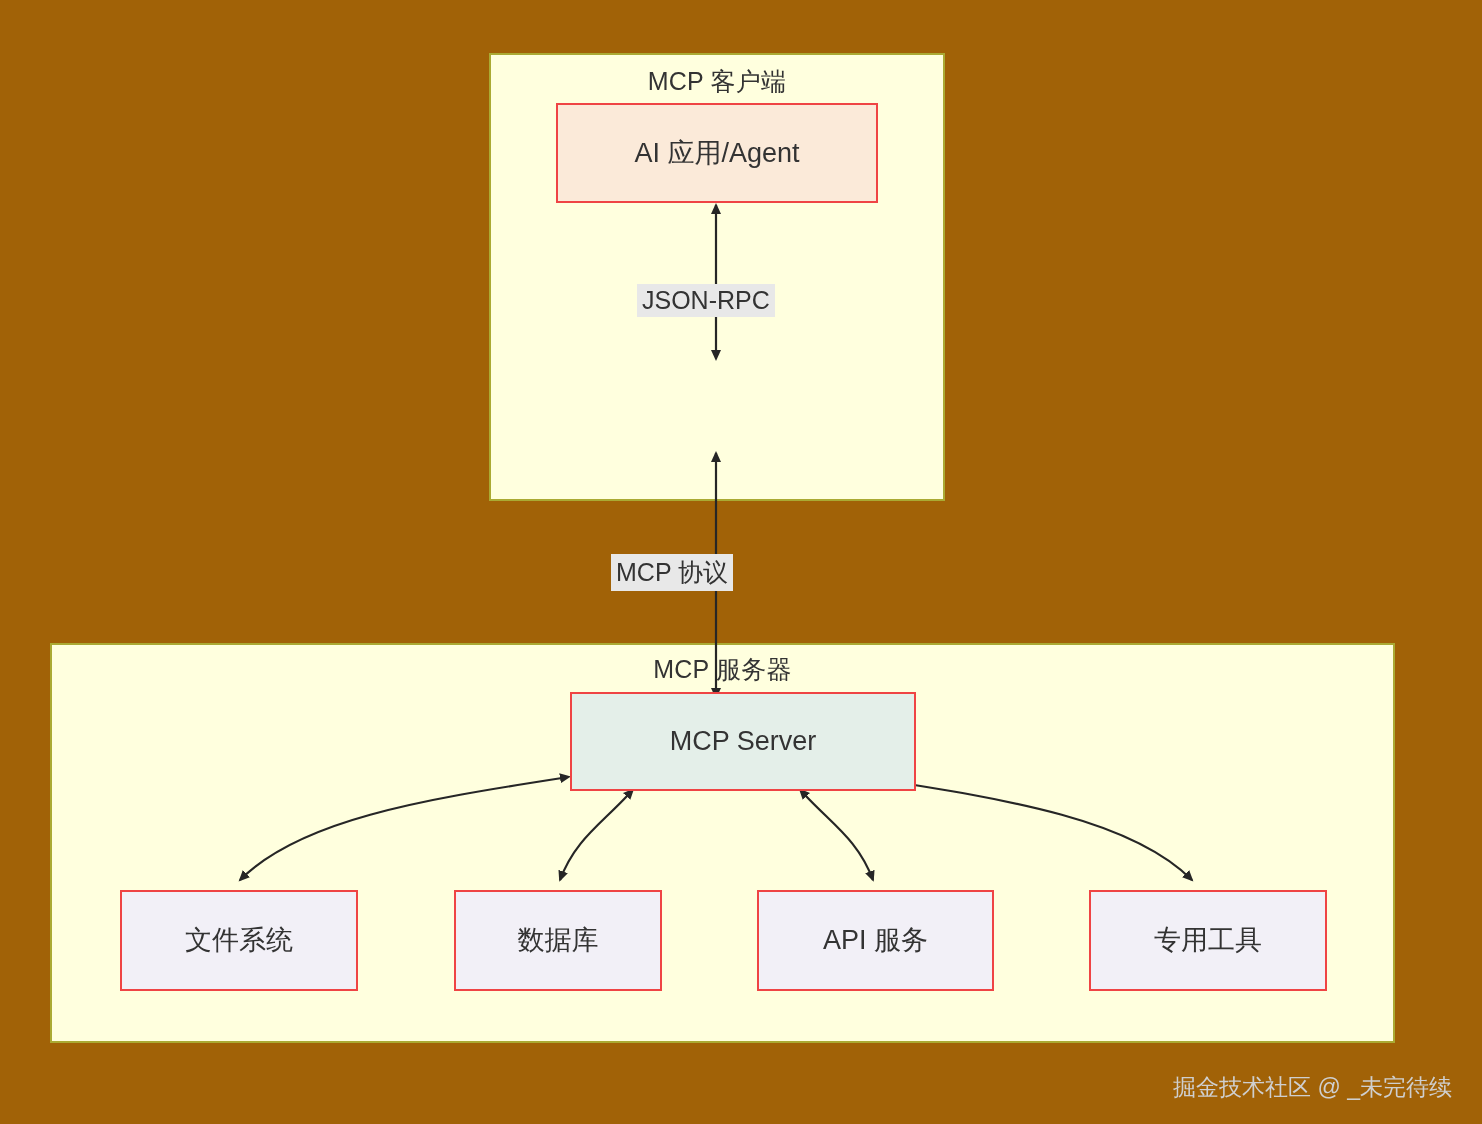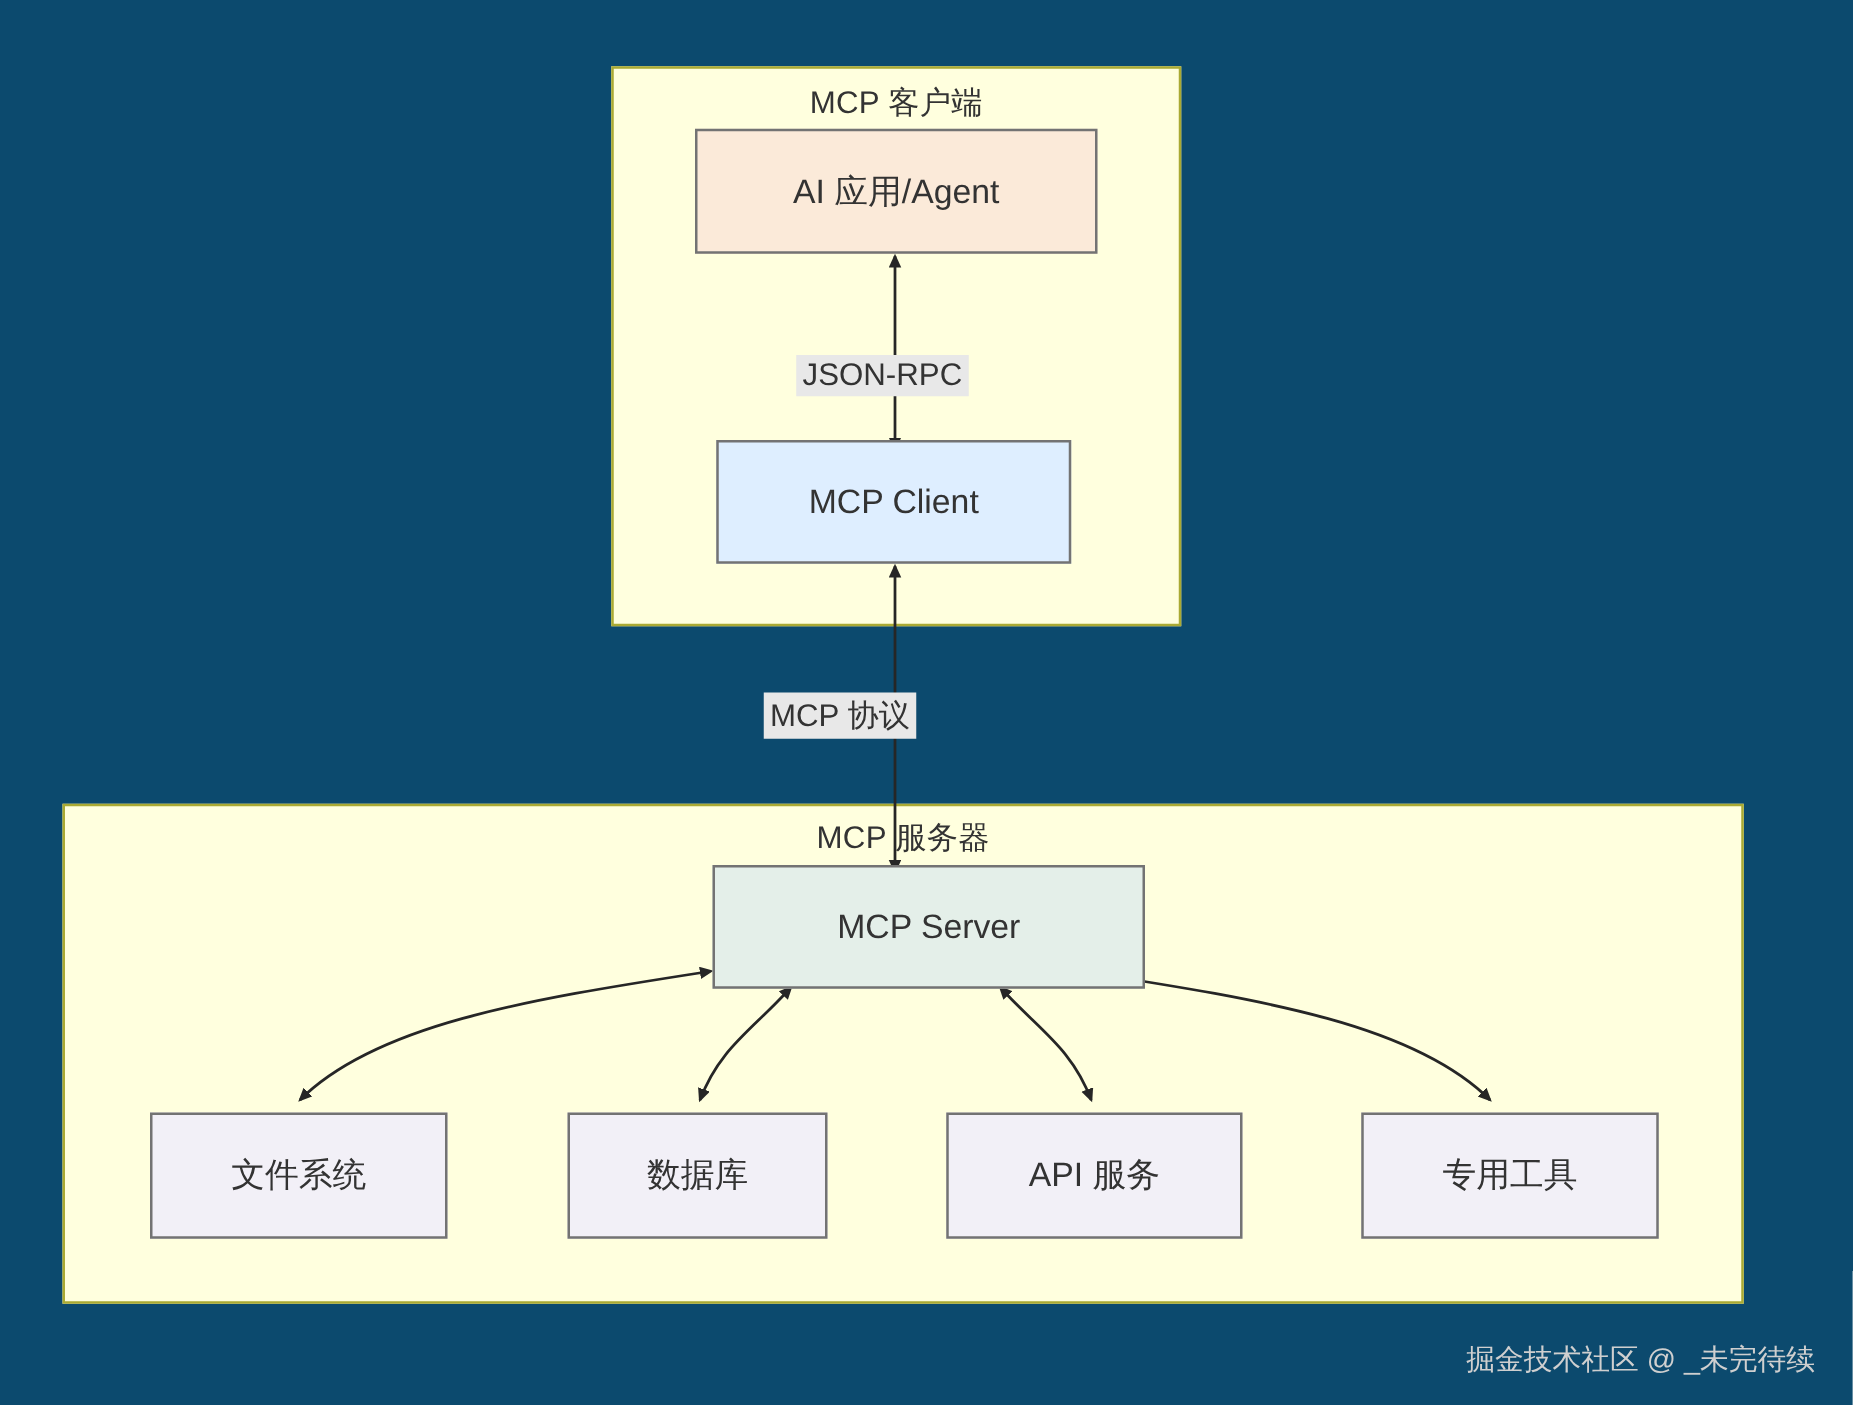--- a/index.html
+++ b/index.html
@@ -10,21 +10,21 @@
   body {
     font-family: "Liberation Sans", "DejaVu Sans", sans-serif;
     width: 1482px;
     height: 1124px;
     overflow: hidden;
   }
   #canvas {
     position: relative;
     width: 1482px;
     height: 1124px;
-    background: #0c4a6e;
+    background: #a16207;
   }
   .svg-layer {
     position: absolute;
     left: 0;
     top: 0;
     width: 1482px;
     height: 1124px;
     pointer-events: none;
   }
   
@@ -56,21 +56,21 @@
     color: #333333;
     letter-spacing: 0.2px;
   }
   #cluster-server .cluster-label {
     top: 8px;
   }
   
   .node {
     position: absolute;
     box-sizing: border-box;
-    border: 2px solid #737373;
+    border: 2px solid #ef4444;
     display: flex;
     align-items: center;
     justify-content: center;
     font-size: 27px;
     color: #333333;
     text-align: center;
     line-height: 1.2;
   }
   #node-ai {
     left: 556px;
@@ -164,21 +164,20 @@
 
     <path d="M 628,795 C 600,825 575,840 560,880" fill="none" stroke="#262626" stroke-width="2.2" marker-end="url(#arrow-end)" marker-start="url(#arrow-start)"></path>
 
     <path d="M 805,795 C 833,825 858,840 873,880" fill="none" stroke="#262626" stroke-width="2.2" marker-end="url(#arrow-end)" marker-start="url(#arrow-start)"></path>
 
     <path d="M 870,778 C 1012,800 1132,820 1192,880" fill="none" stroke="#262626" stroke-width="2.2" marker-end="url(#arrow-end)" marker-start="url(#arrow-start)"></path>
   </svg>
 
   <div class="node" id="node-ai">AI 应用/Agent</div>
 
-  <div class="node" id="node-client">MCP Client</div>
 
   <div class="node" id="node-server">MCP Server</div>
 
   <div class="node leaf" id="node-fs">文件系统</div>
 
   <div class="node leaf" id="node-db">数据库</div>
 
   <div class="node leaf" id="node-api">API 服务</div>
 
   <div class="node leaf" id="node-tool">专用工具</div>

